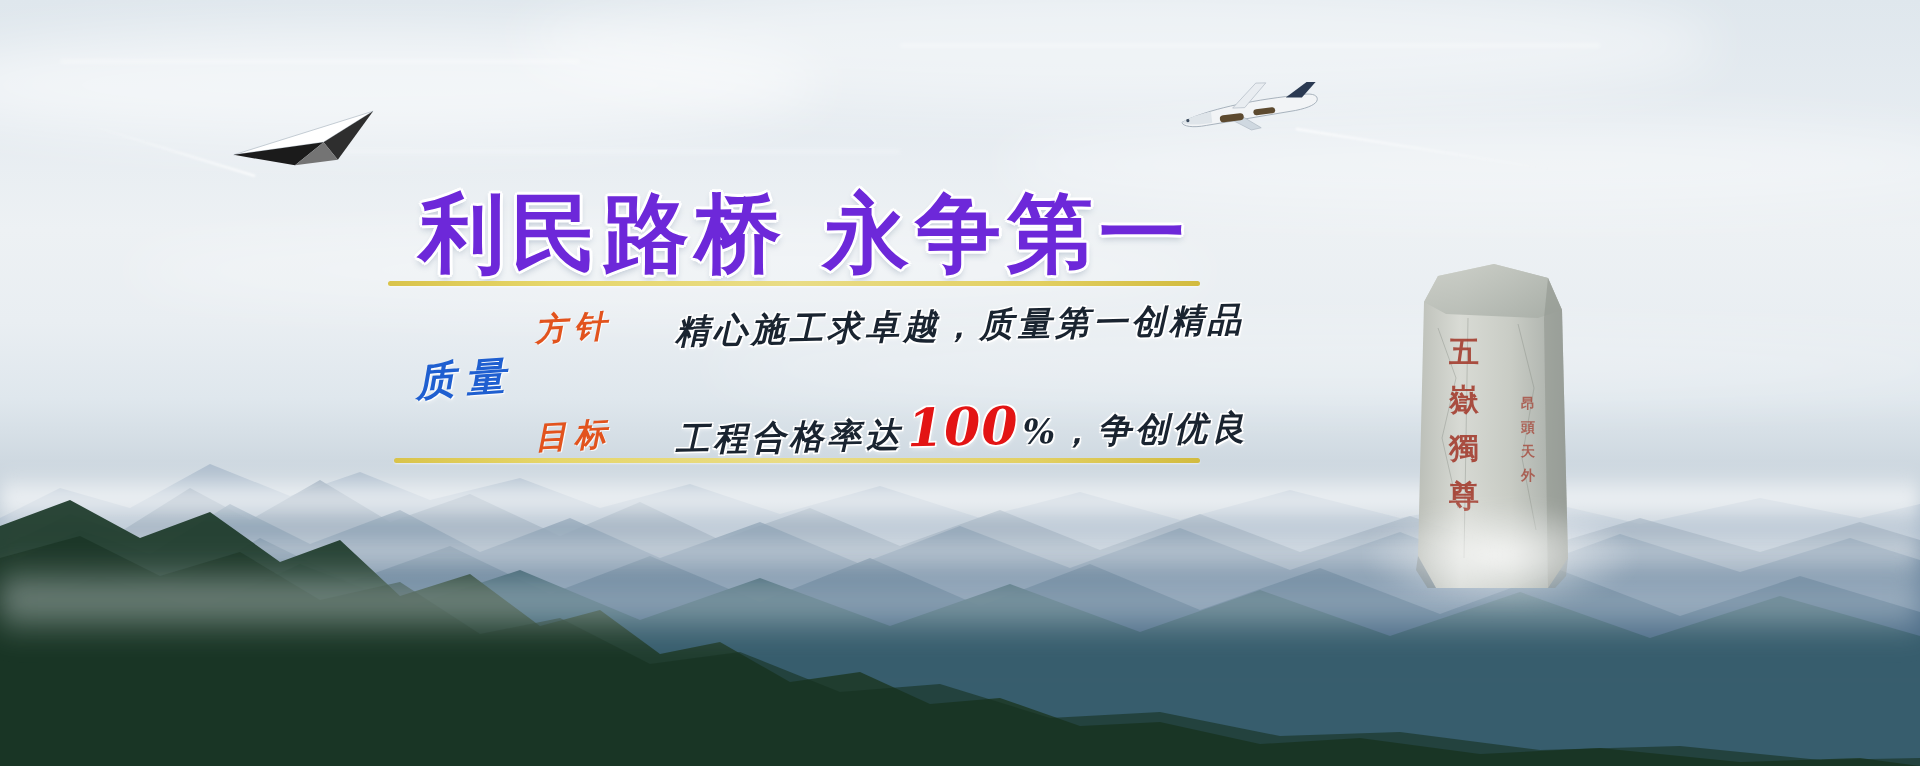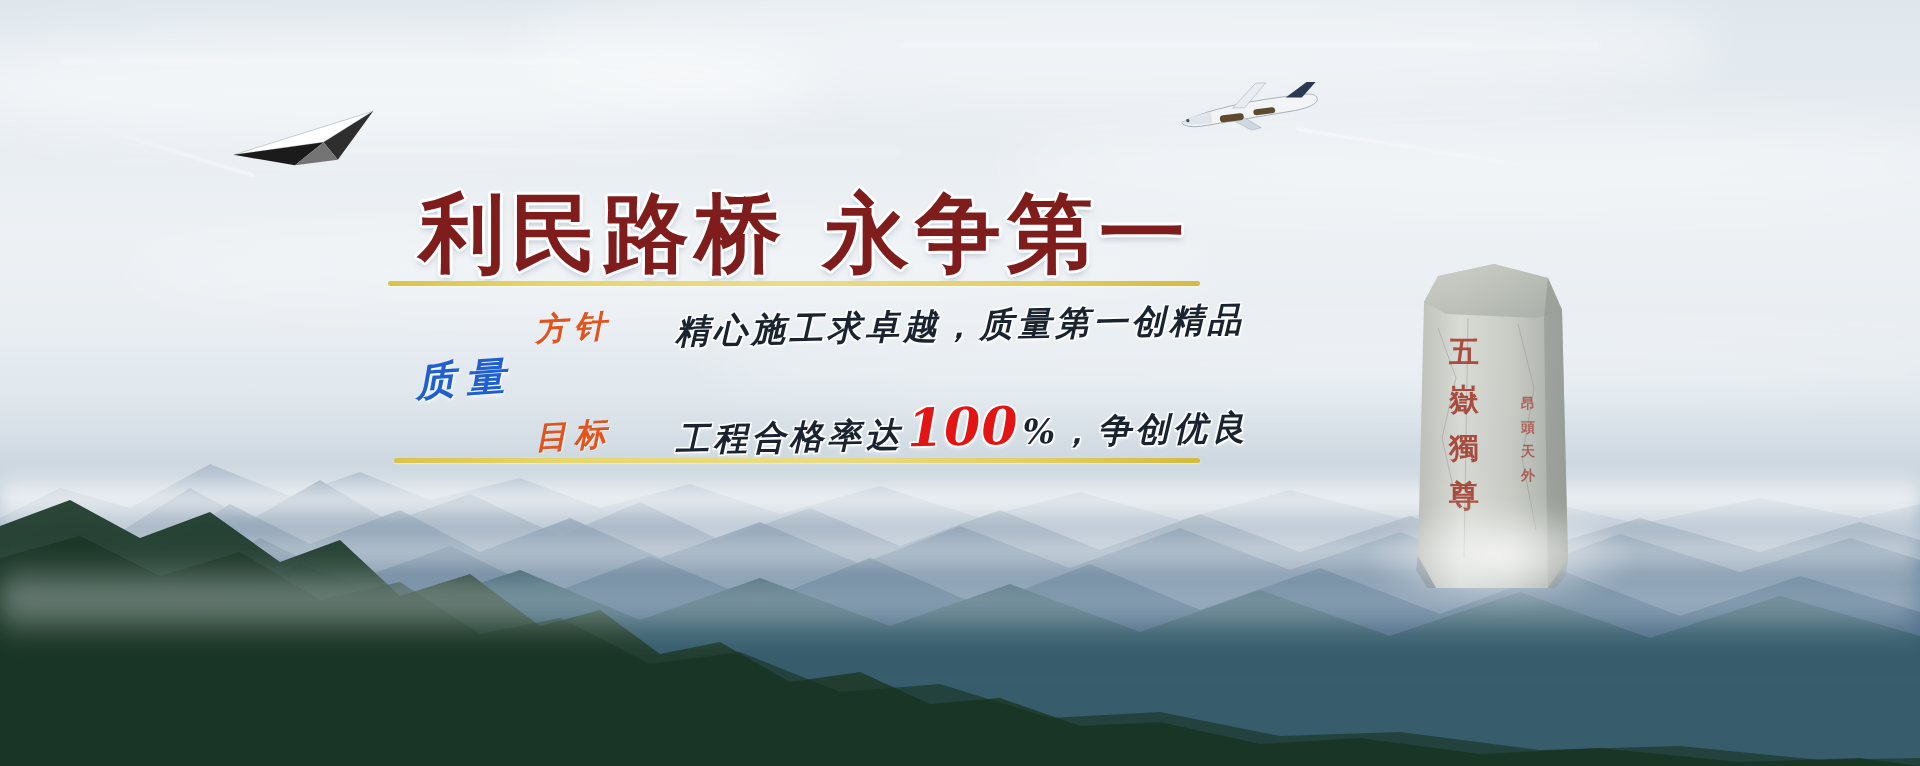--- a/index.html
+++ b/index.html
@@ -43,21 +43,21 @@
   
   .monument{position:absolute;left:1398px;top:258px;width:186px;height:330px;}
 
   
   .content{position:absolute;left:0;top:0;width:1920px;height:766px;}
 
   .title{
     position:absolute;left:0;top:176px;width:1610px;text-align:center;
     font-family:"DejaVu Sans","Liberation Sans",sans-serif;
     font-weight:bold;font-size:86px;letter-spacing:6px;
-    color:#7f1d1d;
+    color:#6d28d9;
     text-shadow:
       -2px -2px 0 #ffffff, 2px -2px 0 #ffffff, -2px 2px 0 #ffffff, 2px 2px 0 #ffffff,
       -3px 0 0 #ffffff, 3px 0 0 #ffffff, 0 -3px 0 #ffffff, 0 3px 0 #ffffff,
       0 4px 7px rgba(30,60,100,.28);
     white-space:nowrap;
   }
 
   .rule{
     position:absolute;height:5px;border-radius:3px;
     background:linear-gradient(90deg,#d9c34a 0%,#e6d66a 20%,#e9dc86 50%,#e2cf61 80%,#d2bb3f 100%);

